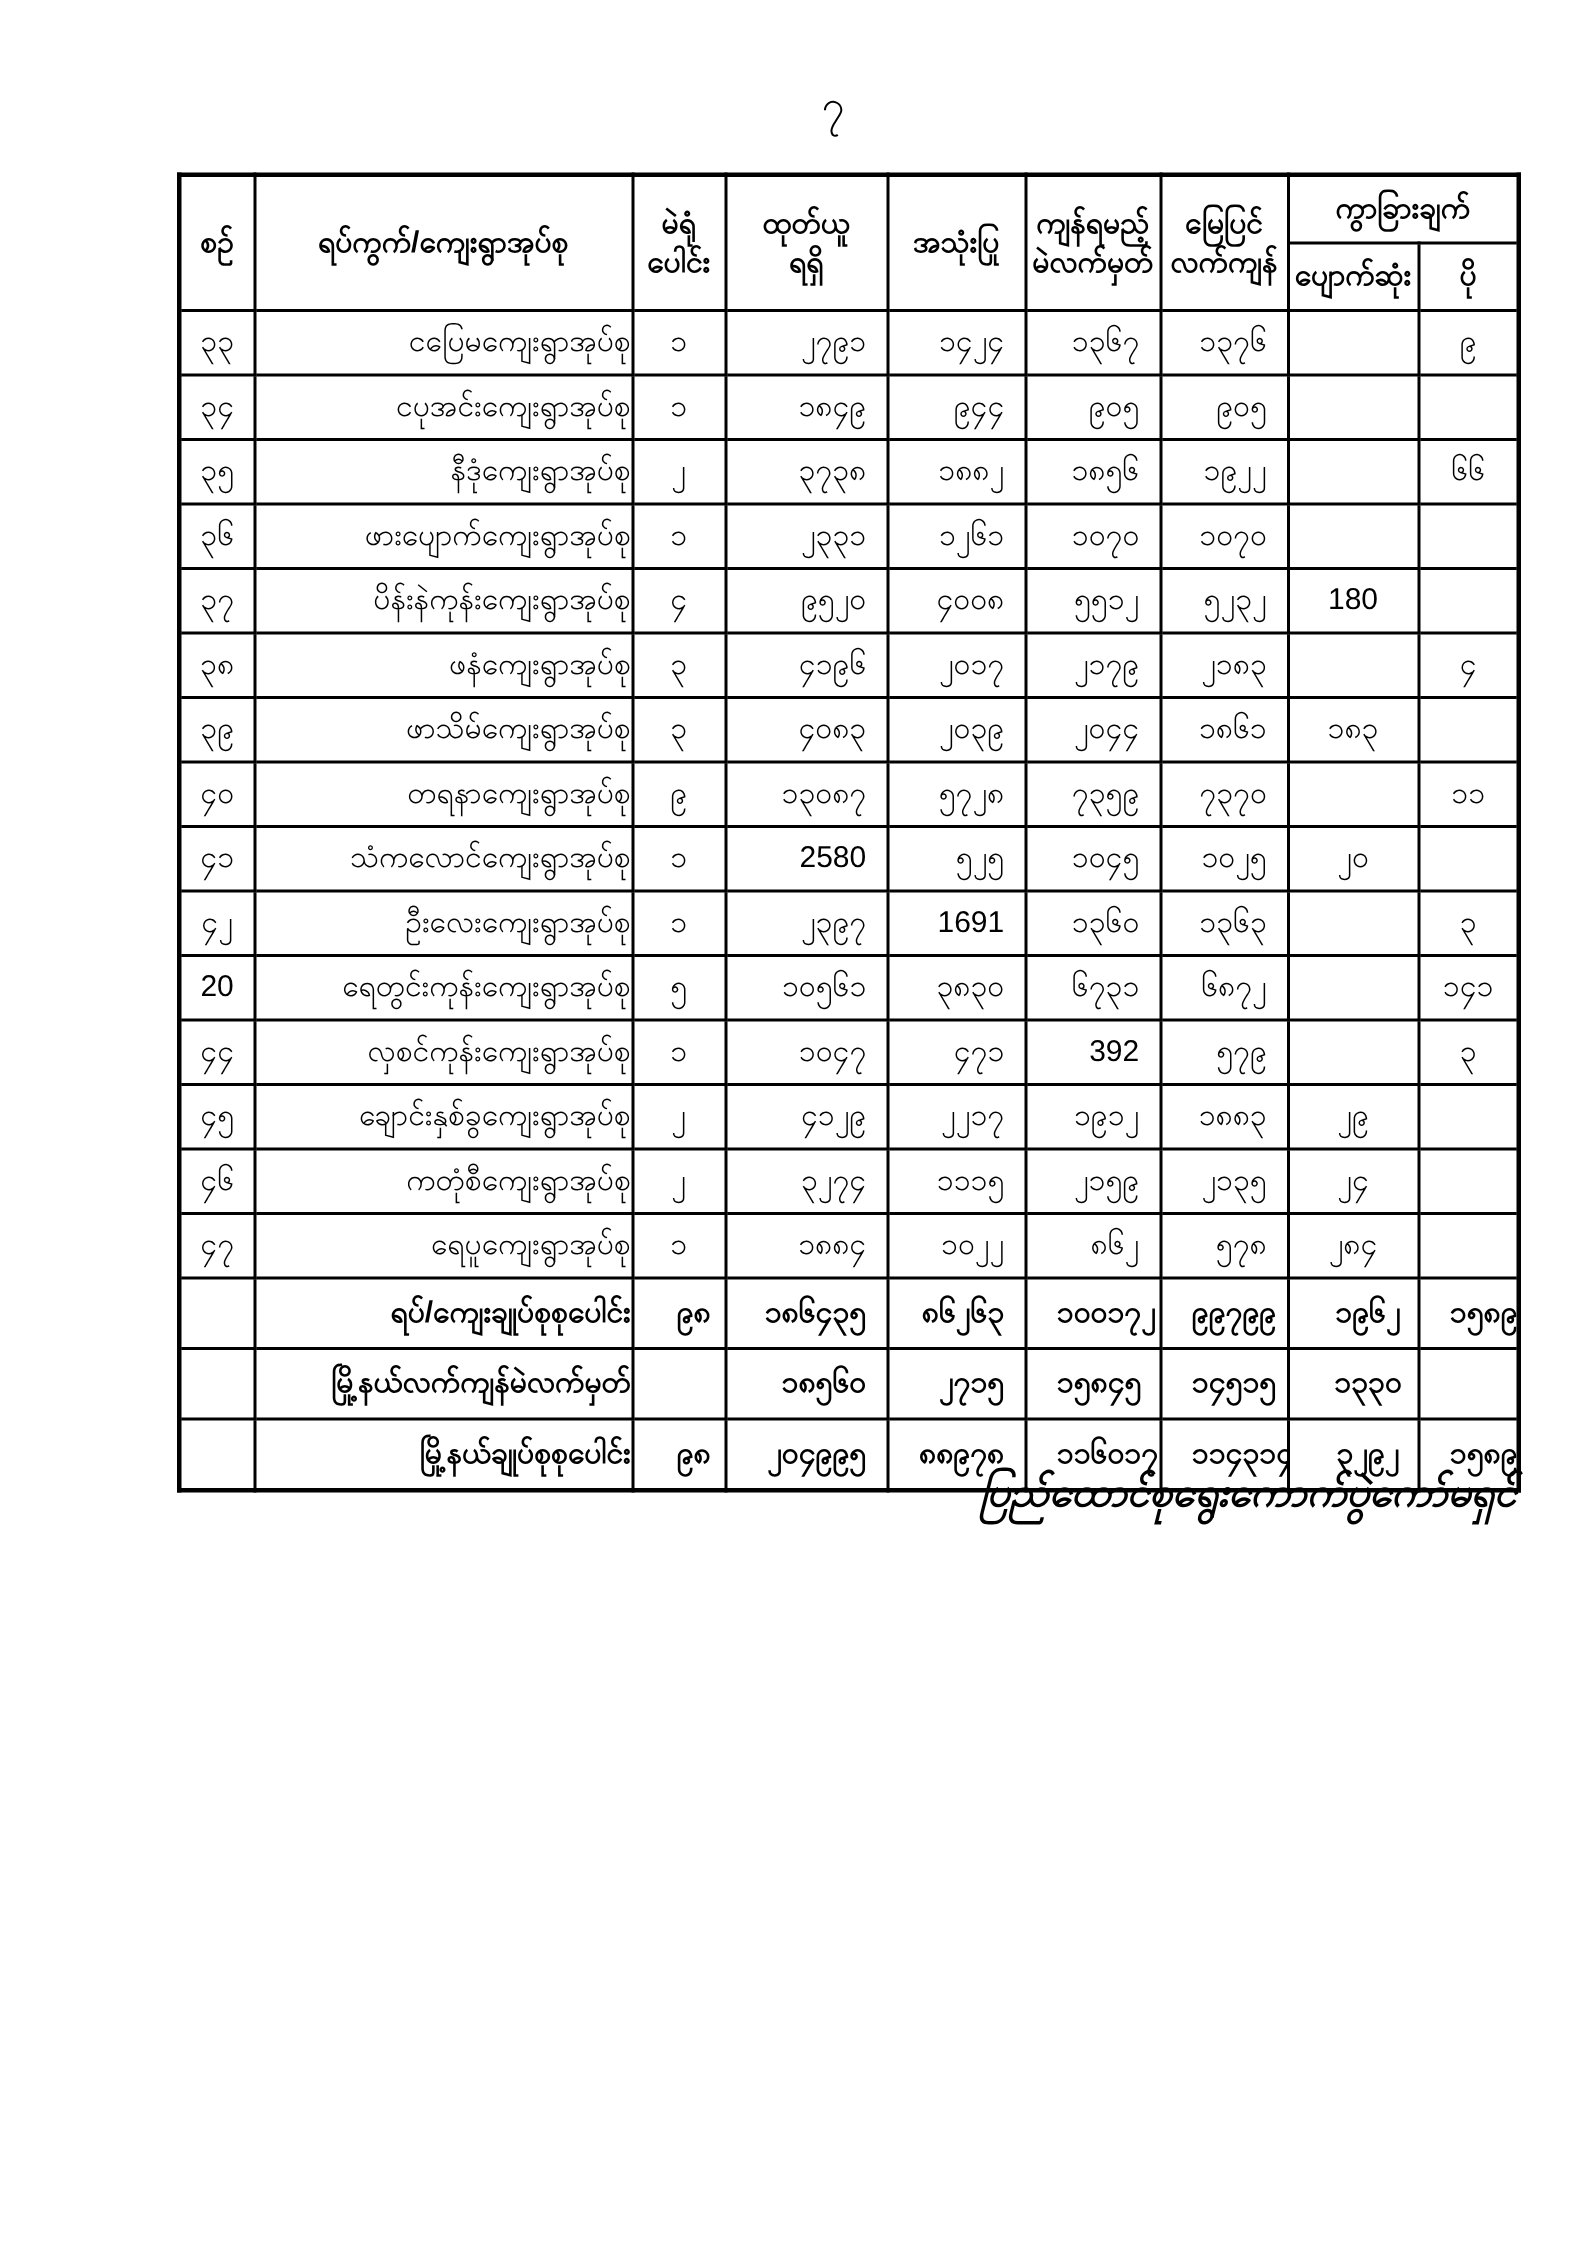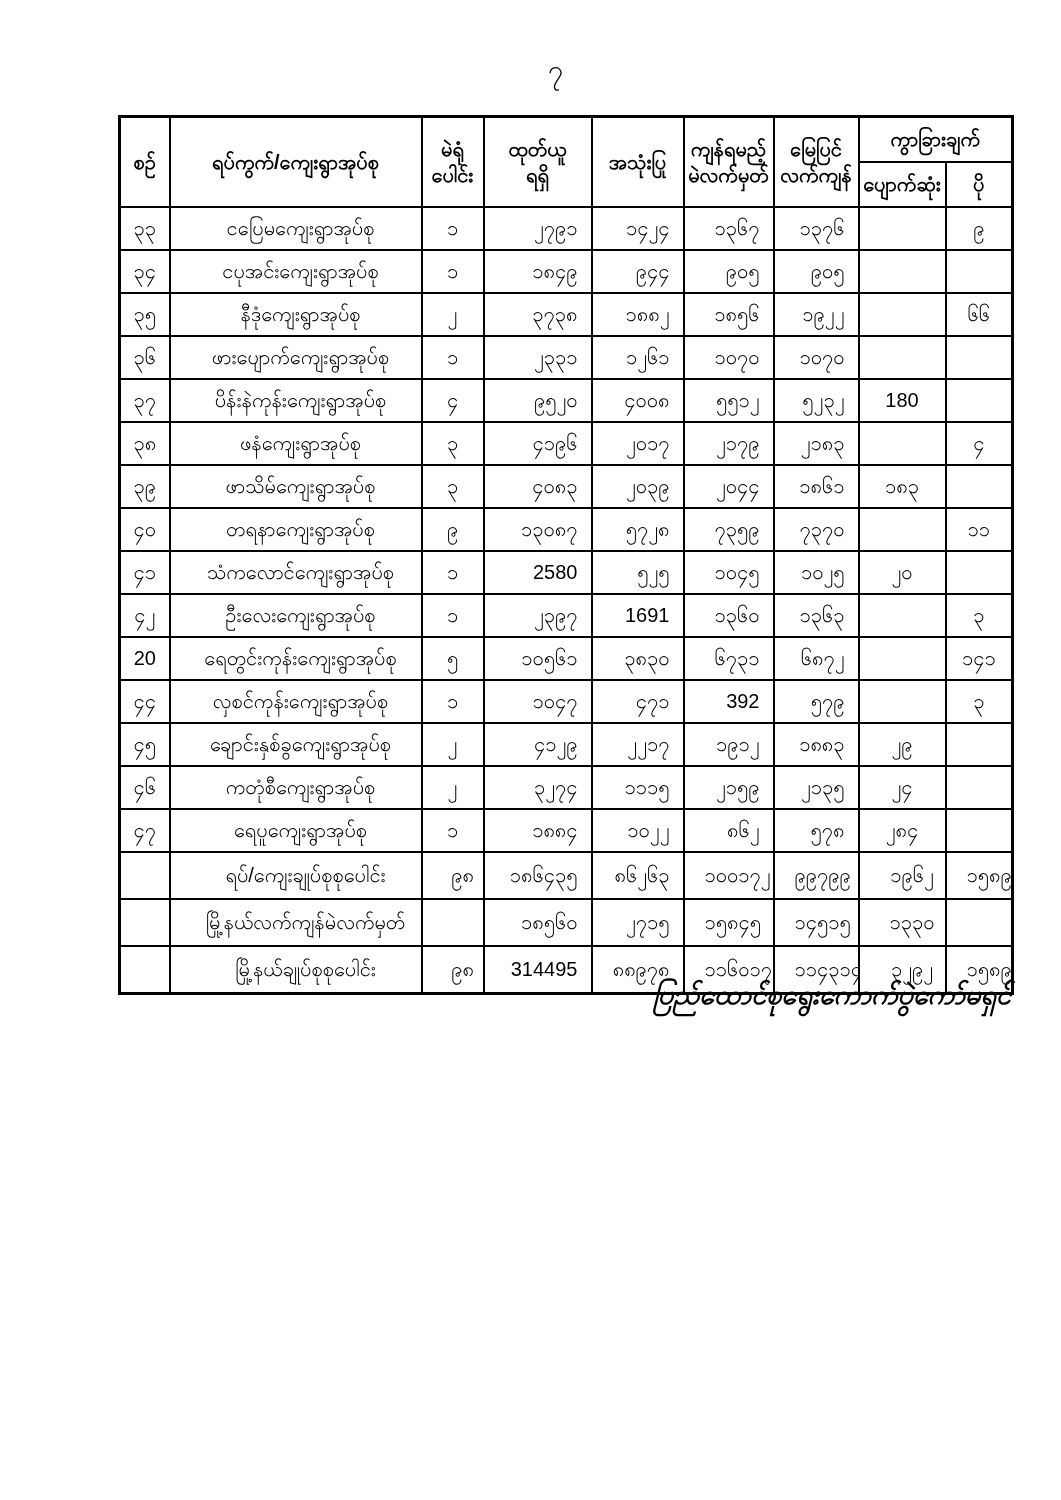--- a/index.html
+++ b/index.html
@@ -45,26 +45,26 @@
     text-align: center;
     line-height: 1.3;
   }
   .doc-table thead th span { display: block; }
   .doc-table tbody td {
     font-size: 20px;
     height: 41px;
     line-height: 1.2;
   }
   .doc-table tbody tr.sum td {
-    font-weight: normal;
+    font-weight: bold;
     height: 45px;
     padding-left: 20px;
   }
   td.c { text-align: center; }
-  td.n { text-align: center; padding-left: 10px; }
+  td.n { text-align: right; padding-left: 10px; }
   td.r { text-align: right; padding-right: 13px; }
   .footer-sign {
     position: absolute;
     top: 977px;
     right: 50px;
     font-size: 27px;
     font-weight: bold;
     font-style: italic;
   }
 </style>
@@ -298,21 +298,21 @@
       <td class="r">၂၇၁၅</td>
       <td class="r">၁၅၈၄၅</td>
       <td class="r">၁၄၅၁၅</td>
       <td class="c">၁၃၃၀</td>
       <td class="c"></td>
     </tr>
     <tr class="sum">
       <td class="c"></td>
       <td class="n">မြို့နယ်ချုပ်စုစုပေါင်း</td>
       <td class="c">၉၈</td>
-      <td class="r">314495</td>
+      <td class="r">၂၀၄၉၉၅</td>
       <td class="r">၈၈၉၇၈</td>
       <td class="r">၁၁၆၀၁၇</td>
       <td class="r">၁၁၄၃၁၄</td>
       <td class="c">၃၂၉၂</td>
       <td class="c">၁၅၈၉</td>
     </tr>
   </tbody>
 </table>
 
 <div class="footer-sign">ပြည်ထောင်စုရွေးကောက်ပွဲကော်မရှင်</div>

